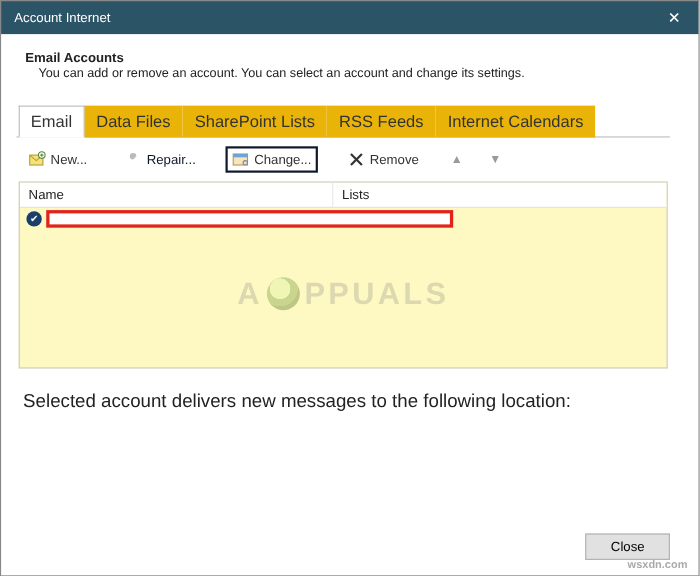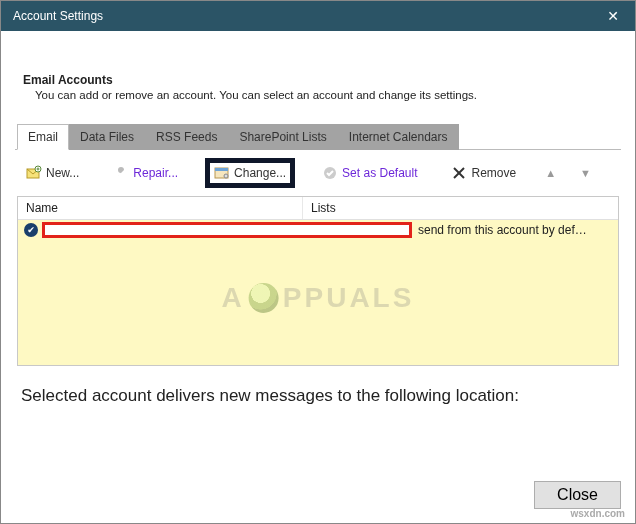--- a/index.html
+++ b/index.html
@@ -34,42 +34,41 @@
     width: 44px;
     height: 30px;
     display: flex;
     align-items: center;
     justify-content: center;
     cursor: pointer;
     font-size: 14px;
   }
   .content {
     flex: 1;
-    padding: 10px 14px 14px 14px;
+    padding: 10px 26px 14px 14px;
     display: flex;
     flex-direction: column;
-    margin-top: 28px;
   }
   .header-section { padding: 4px 6px 14px 8px; }
   .header-title { font-weight: 700; font-size: 12px; margin-bottom: 2px; }
   .header-desc { font-size: 11.5px; color: #222; padding-left: 12px; }
   .tab-wrap { margin-top: 8px; }
   .tabs {
     display: flex;
     border-bottom: 1px solid #bbb;
     padding-left: 2px;
     gap: 0;
-    font-size: 12px;
+    font-size: 15px;
   }
   .tab {
     padding: 5px 10px 5px 10px;
     border: 1px solid transparent;
     border-bottom: none;
     color: #333;
-    background: #a3a3a3;
+    background: #eab308;
     margin-right: 0px;
     position: relative;
     top: 1px;
     cursor: pointer;
   }
   .tab.active {
     border-color: #bbb;
     border-bottom: 1px solid #fff;
     background: #fff;
     font-weight: 400;
@@ -84,24 +83,24 @@
   .tbtn {
     display: flex;
     align-items: center;
     gap: 4px;
     padding: 3px 6px;
     font-size: 12px;
     cursor: pointer;
     color: #333;
     border: 1px solid transparent;
   }
-  .tbtn.disabled { color: #6d28d9; cursor: default; }
+  .tbtn.disabled { color: #0f172a; cursor: default; }
   .tbtn .ic { width: 16px; height: 16px; display:inline-flex; align-items:center; justify-content:center; }
   .highlight-red {
-    border: 5px solid #0f172a;
+    border: 2px solid #0f172a;
     padding: 2px 4px;
   }
   .list-area {
     border: 1px solid #c8c8c8;
     background: #fef9c3;
     height: 170px;
     margin: 2px 2px 0 2px;
     overflow: hidden;
     display: flex;
     flex-direction: column;
@@ -176,58 +175,58 @@
   .footer {
     margin-top: auto;
     display: flex;
     justify-content: flex-end;
     padding-top: 18px;
   }
   .btn-close {
     border: 1px solid #adadad;
     background: #e1e1e1;
     padding: 4px 22px;
-    font-size: 16px;
+    font-size: 12px;
     cursor: pointer;
   }
   .site-watermark {
     position: absolute;
     right: 10px;
     bottom: 4px;
     font-size: 10px;
     color: #aaa;
     font-weight: bold;
   }
   .arrow { font-size: 11px; color: #9a9a9a; padding: 0 2px; }
 </style>
 </head>
 <body>
 
 <div class="window">
 
   <div class="titlebar">
-    <span class="titlebar-title">Account Settings</span>
+    <span class="titlebar-title">Account Internet</span>
     <div class="titlebar-close">
       <span>✕</span>
     </div>
   </div>
 
   <div class="content">
 
     <div class="header-section">
       <div class="header-title">Email Accounts</div>
       <div class="header-desc">You can add or remove an account. You can select an account and change its settings.</div>
     </div>
 
     <div class="tab-wrap">
       <div class="tabs">
         <div class="tab active">Email</div>
         <div class="tab">Data Files</div>
+        <div class="tab">SharePoint Lists</div>
         <div class="tab">RSS Feeds</div>
-        <div class="tab">SharePoint Lists</div>
         <div class="tab">Internet Calendars</div>
       </div>
 
       <div class="toolbar">
         <div class="tbtn">
           <span class="ic">
             <svg viewBox="0 0 16 16" width="16" height="16">
                 <rect x="1" y="4" width="12" height="9" fill="#f6e27a" stroke="#b79b2a"></rect>
                 <polyline points="1,4 7,9 13,4" fill="none" stroke="#b79b2a"></polyline>
                 <circle cx="12" cy="4" r="3" fill="#fff" stroke="#5a8a3a"></circle>
@@ -248,29 +247,20 @@
         <div class="tbtn highlight-red">
           <span class="ic">
             <svg viewBox="0 0 16 16" width="16" height="16">
                 <rect x="1" y="3" width="13" height="10" fill="#f6e6be" stroke="#b79650"></rect>
                 <rect x="1" y="3" width="13" height="3" fill="#6da3d6"></rect>
                 <circle cx="12" cy="11" r="2" fill="#e0e0e0" stroke="#888"></circle>
               </svg>
           </span>
           <span>Change...</span>
         </div>
-        <div class="tbtn disabled">
-          <span class="ic">
-            <svg viewBox="0 0 16 16" width="16" height="16">
-                <circle cx="8" cy="8" r="6" fill="#ccc"></circle>
-                <polyline points="5,8 7,10 11,6" fill="none" stroke="#fff" stroke-width="2"></polyline>
-              </svg>
-          </span>
-          <span>Set as Default</span>
-        </div>
         <div class="tbtn">
           <span class="ic">
             <svg viewBox="0 0 16 16" width="16" height="16">
                 <line x1="3" y1="3" x2="13" y2="13" stroke="#333" stroke-width="2"></line>
                 <line x1="13" y1="3" x2="3" y2="13" stroke="#333" stroke-width="2"></line>
               </svg>
           </span>
           <span>Remove</span>
         </div>
         <span class="arrow">▲</span>
@@ -278,21 +268,20 @@
       </div>
 
       <div class="list-area" style="position:relative;">
         <div class="list-header">
           <div class="col-name">Name</div>
           <div class="col-type">Lists</div>
         </div>
         <div class="list-row">
           <span class="check-icon">✔</span>
           <div class="row-name-redact"></div>
-          <div class="row-type">send from this account by def…</div>
         </div>
         <div class="watermark">
           <span>A</span>
             <span class="avatar"></span>
             <span>PPUALS</span>
         </div>
       </div>
     </div>
 
     <div class="location-section">

